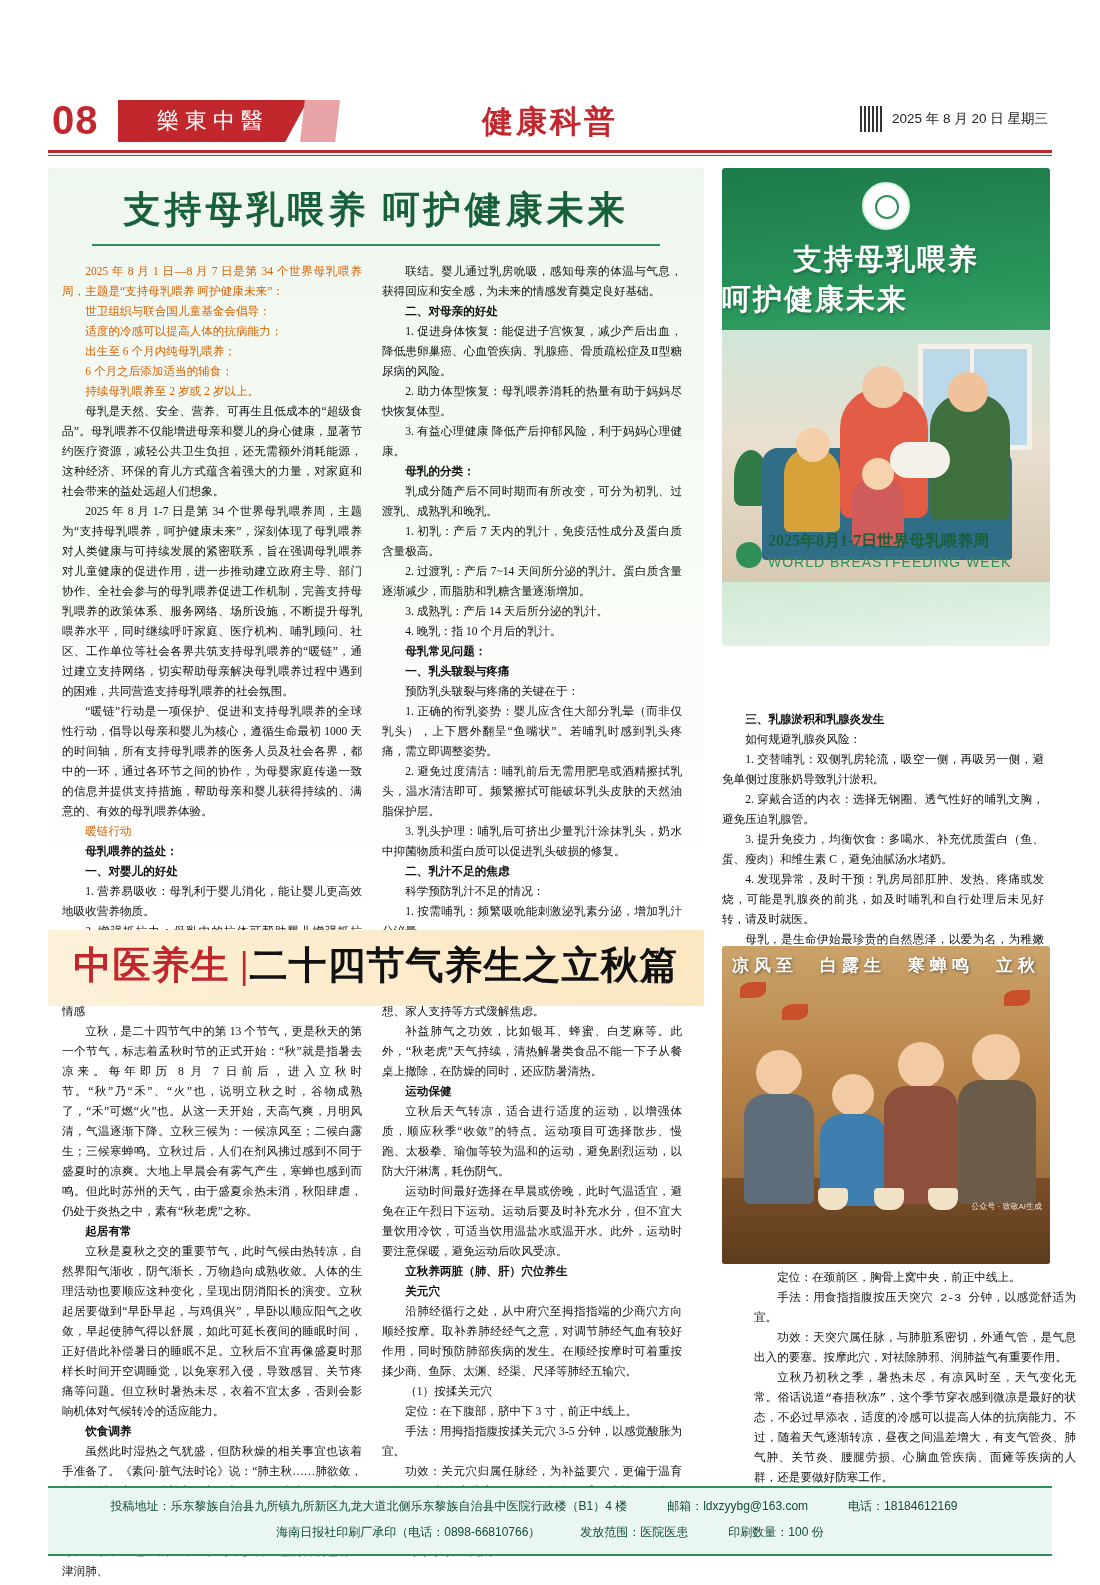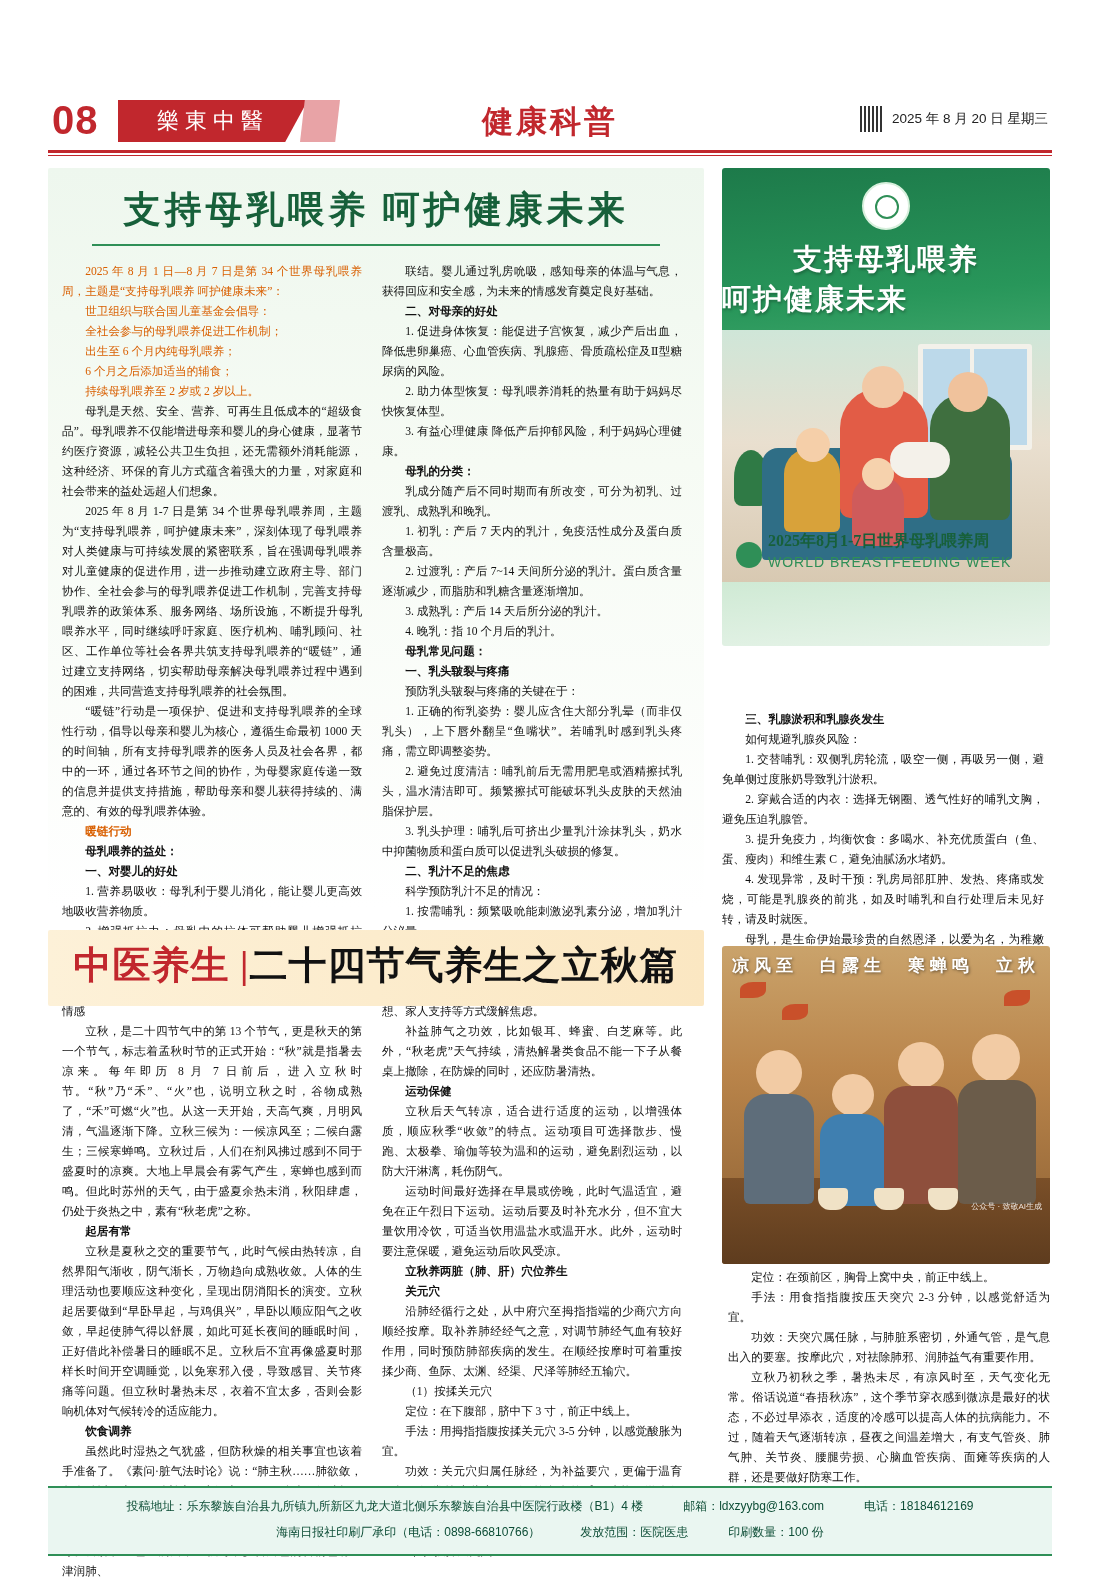--- a/index.html
+++ b/index.html
@@ -34,21 +34,21 @@
      border-radius:2px;}
   .art1-title{position:absolute;left:48px;top:185px;width:656px;text-align:center;
      font-size:37px;font-weight:bold;color:#17603a;letter-spacing:4px;font-family:"Liberation Serif",serif;}
   .art1-underline{position:absolute;left:92px;top:244px;width:568px;height:2px;background:#2f8f57;}
 
   .col{position:absolute;font-size:11.6px;line-height:20px;text-align:justify;color:#111;}
   .col p{margin:0;text-indent:2em;}
   .sub{font-weight:bold;text-indent:0;}
   .lead{color:#d95f00;text-indent:0;}
   .lead2{color:#d95f00;text-indent:0;}
-  .orange{color:#d95f00;font-weight:bold;text-indent:0;}
+  .orange{color:#d95f00;font-weight:normal;text-indent:0;}
 
   .c1{left:62px;top:262px;width:300px;}
   .c2{left:382px;top:262px;width:300px;}
   .c3{left:722px;top:710px;width:322px;}
 
   
   .poster{position:absolute;left:722px;top:168px;width:328px;height:478px;border-radius:3px;overflow:hidden;
      background:linear-gradient(175deg,#1d7a4a 0%,#28965a 28%,#4fb277 52%,#bfe3c6 70%,#e8f4ea 100%);}
   .poster .plogo{position:absolute;left:50%;transform:translateX(-50%);top:14px;width:44px;height:44px;border-radius:50%;
      background:#fff;border:2px solid #d8f0dd;}
@@ -76,38 +76,38 @@
 
   
   .art2box{position:absolute;left:48px;top:930px;width:656px;height:76px;
      background:linear-gradient(90deg,#fdf1d8 0%,#fbe7c2 100%);border-radius:2px;}
   .art2-title{position:absolute;left:48px;top:940px;width:656px;text-align:center;
      font-size:38px;font-weight:bold;color:#c1272d;letter-spacing:1px;font-family:"Liberation Serif",serif;}
   .art2-title .blk{color:#111;margin-top:39px;}
 
   .d1{left:62px;top:1022px;width:300px;}
   .d2{left:382px;top:1022px;width:300px;}
-  .d3{left:728px;top:1268px;width:322px;}
+  .d3{left:754px;top:1268px;width:322px;font-family:Liberation Mono, monospace;}
 
   .photo{position:absolute;left:722px;top:930px;width:328px;height:318px;border-radius:3px;overflow:hidden;
      background:linear-gradient(180deg,#caa36b 0%,#b9844a 40%,#8a5f33 100%);margin-top:16px;}
   .photo .ptitle{position:absolute;left:0;top:8px;width:100%;text-align:center;color:#fff;font-size:17px;font-weight:bold;letter-spacing:5px;text-shadow:1px 1px 3px rgba(0,0,0,.5);}
   .photo .tbl{position:absolute;left:0;bottom:0;width:100%;height:86px;background:linear-gradient(180deg,#7a4f28,#5e3c1e);}
   .photo .cup{position:absolute;bottom:54px;width:30px;height:22px;background:#f0e2c6;border-radius:4px 4px 12px 12px;}
   .photo .cup.c-a{left:96px;} .photo .cup.c-b{left:152px;} .photo .cup.c-c{left:206px;}
   .photo .ph{position:absolute;border-radius:50%;background:#f2cba4;}
   .photo .pb{position:absolute;border-radius:22px 22px 6px 6px;}
   .photo .leaf{position:absolute;width:26px;height:16px;background:#c9502a;border-radius:50% 0 50% 0;}
   .photo .credit{position:absolute;right:8px;bottom:52px;color:#fff;font-size:8px;opacity:.85;font-family:"Liberation Sans",sans-serif;}
 
   
   .footer{position:absolute;left:48px;top:1486px;width:1004px;height:66px;
      background:#eaf6f1;border-top:2px solid #2f8f57;border-bottom:2px solid #2f8f57;}
   .f-line{position:absolute;width:1004px;text-align:center;font-size:12px;color:#0d4d36;font-family:"Liberation Sans",sans-serif;}
-  .f1{left:48px;top:1498px;}
+  .f1{left:32px;top:1498px;}
   .f2{left:48px;top:1524px;}
   .fsp{display:inline-block;width:40px;}
 </style>
 </head>
 <body>
 
 <div class="page">
 
   <div class="masthead"></div>
   <div class="pagenum">08</div>
@@ -121,21 +121,21 @@
   <div class="mast-rule"></div>
   <div class="mast-rule2"></div>
 
   <div class="art1"></div>
   <div class="art1-title">支持母乳喂养  呵护健康未来</div>
   <div class="art1-underline"></div>
 
   <div class="col c1">
       <p class="lead">2025 年 8 月 1 日—8 月 7 日是第 34 个世界母乳喂养周，主题是“支持母乳喂养 呵护健康未来”：</p>
       <p class="lead2">世卫组织与联合国儿童基金会倡导：</p>
-      <p class="lead2">全社会参与的母乳喂养促进工作机制；</p>
+      <p class="lead2">适度的冷感可以提高人体的抗病能力；</p>
       <p class="lead2">出生至 6 个月内纯母乳喂养；</p>
       <p class="lead2">6 个月之后添加适当的辅食；</p>
       <p class="lead2">持续母乳喂养至 2 岁或 2 岁以上。</p>
       <p>母乳是天然、安全、营养、可再生且低成本的“超级食品”。母乳喂养不仅能增进母亲和婴儿的身心健康，显著节约医疗资源，减轻公共卫生负担，还无需额外消耗能源，这种经济、环保的育儿方式蕴含着强大的力量，对家庭和社会带来的益处远超人们想象。</p>
       <p>2025 年 8 月 1-7 日是第 34 个世界母乳喂养周，主题为“支持母乳喂养，呵护健康未来”，深刻体现了母乳喂养对人类健康与可持续发展的紧密联系，旨在强调母乳喂养对儿童健康的促进作用，进一步推动建立政府主导、部门协作、全社会参与的母乳喂养促进工作机制，完善支持母乳喂养的政策体系、服务网络、场所设施，不断提升母乳喂养水平，同时继续呼吁家庭、医疗机构、哺乳顾问、社区、工作单位等社会各界共筑支持母乳喂养的“暖链”，通过建立支持网络，切实帮助母亲解决母乳喂养过程中遇到的困难，共同营造支持母乳喂养的社会氛围。</p>
       <p>“暖链”行动是一项保护、促进和支持母乳喂养的全球性行动，倡导以母亲和婴儿为核心，遵循生命最初 1000 天的时间轴，所有支持母乳喂养的医务人员及社会各界，都中的一环，通过各环节之间的协作，为母婴家庭传递一致的信息并提供支持措施，帮助母亲和婴儿获得持续的、满意的、有效的母乳喂养体验。</p>
       <p class="orange">暖链行动</p>
       <p class="sub">母乳喂养的益处：</p>
       <p class="sub">一、对婴儿的好处</p>
       <p>1. 营养易吸收：母乳利于婴儿消化，能让婴儿更高效地吸收营养物质。</p>

